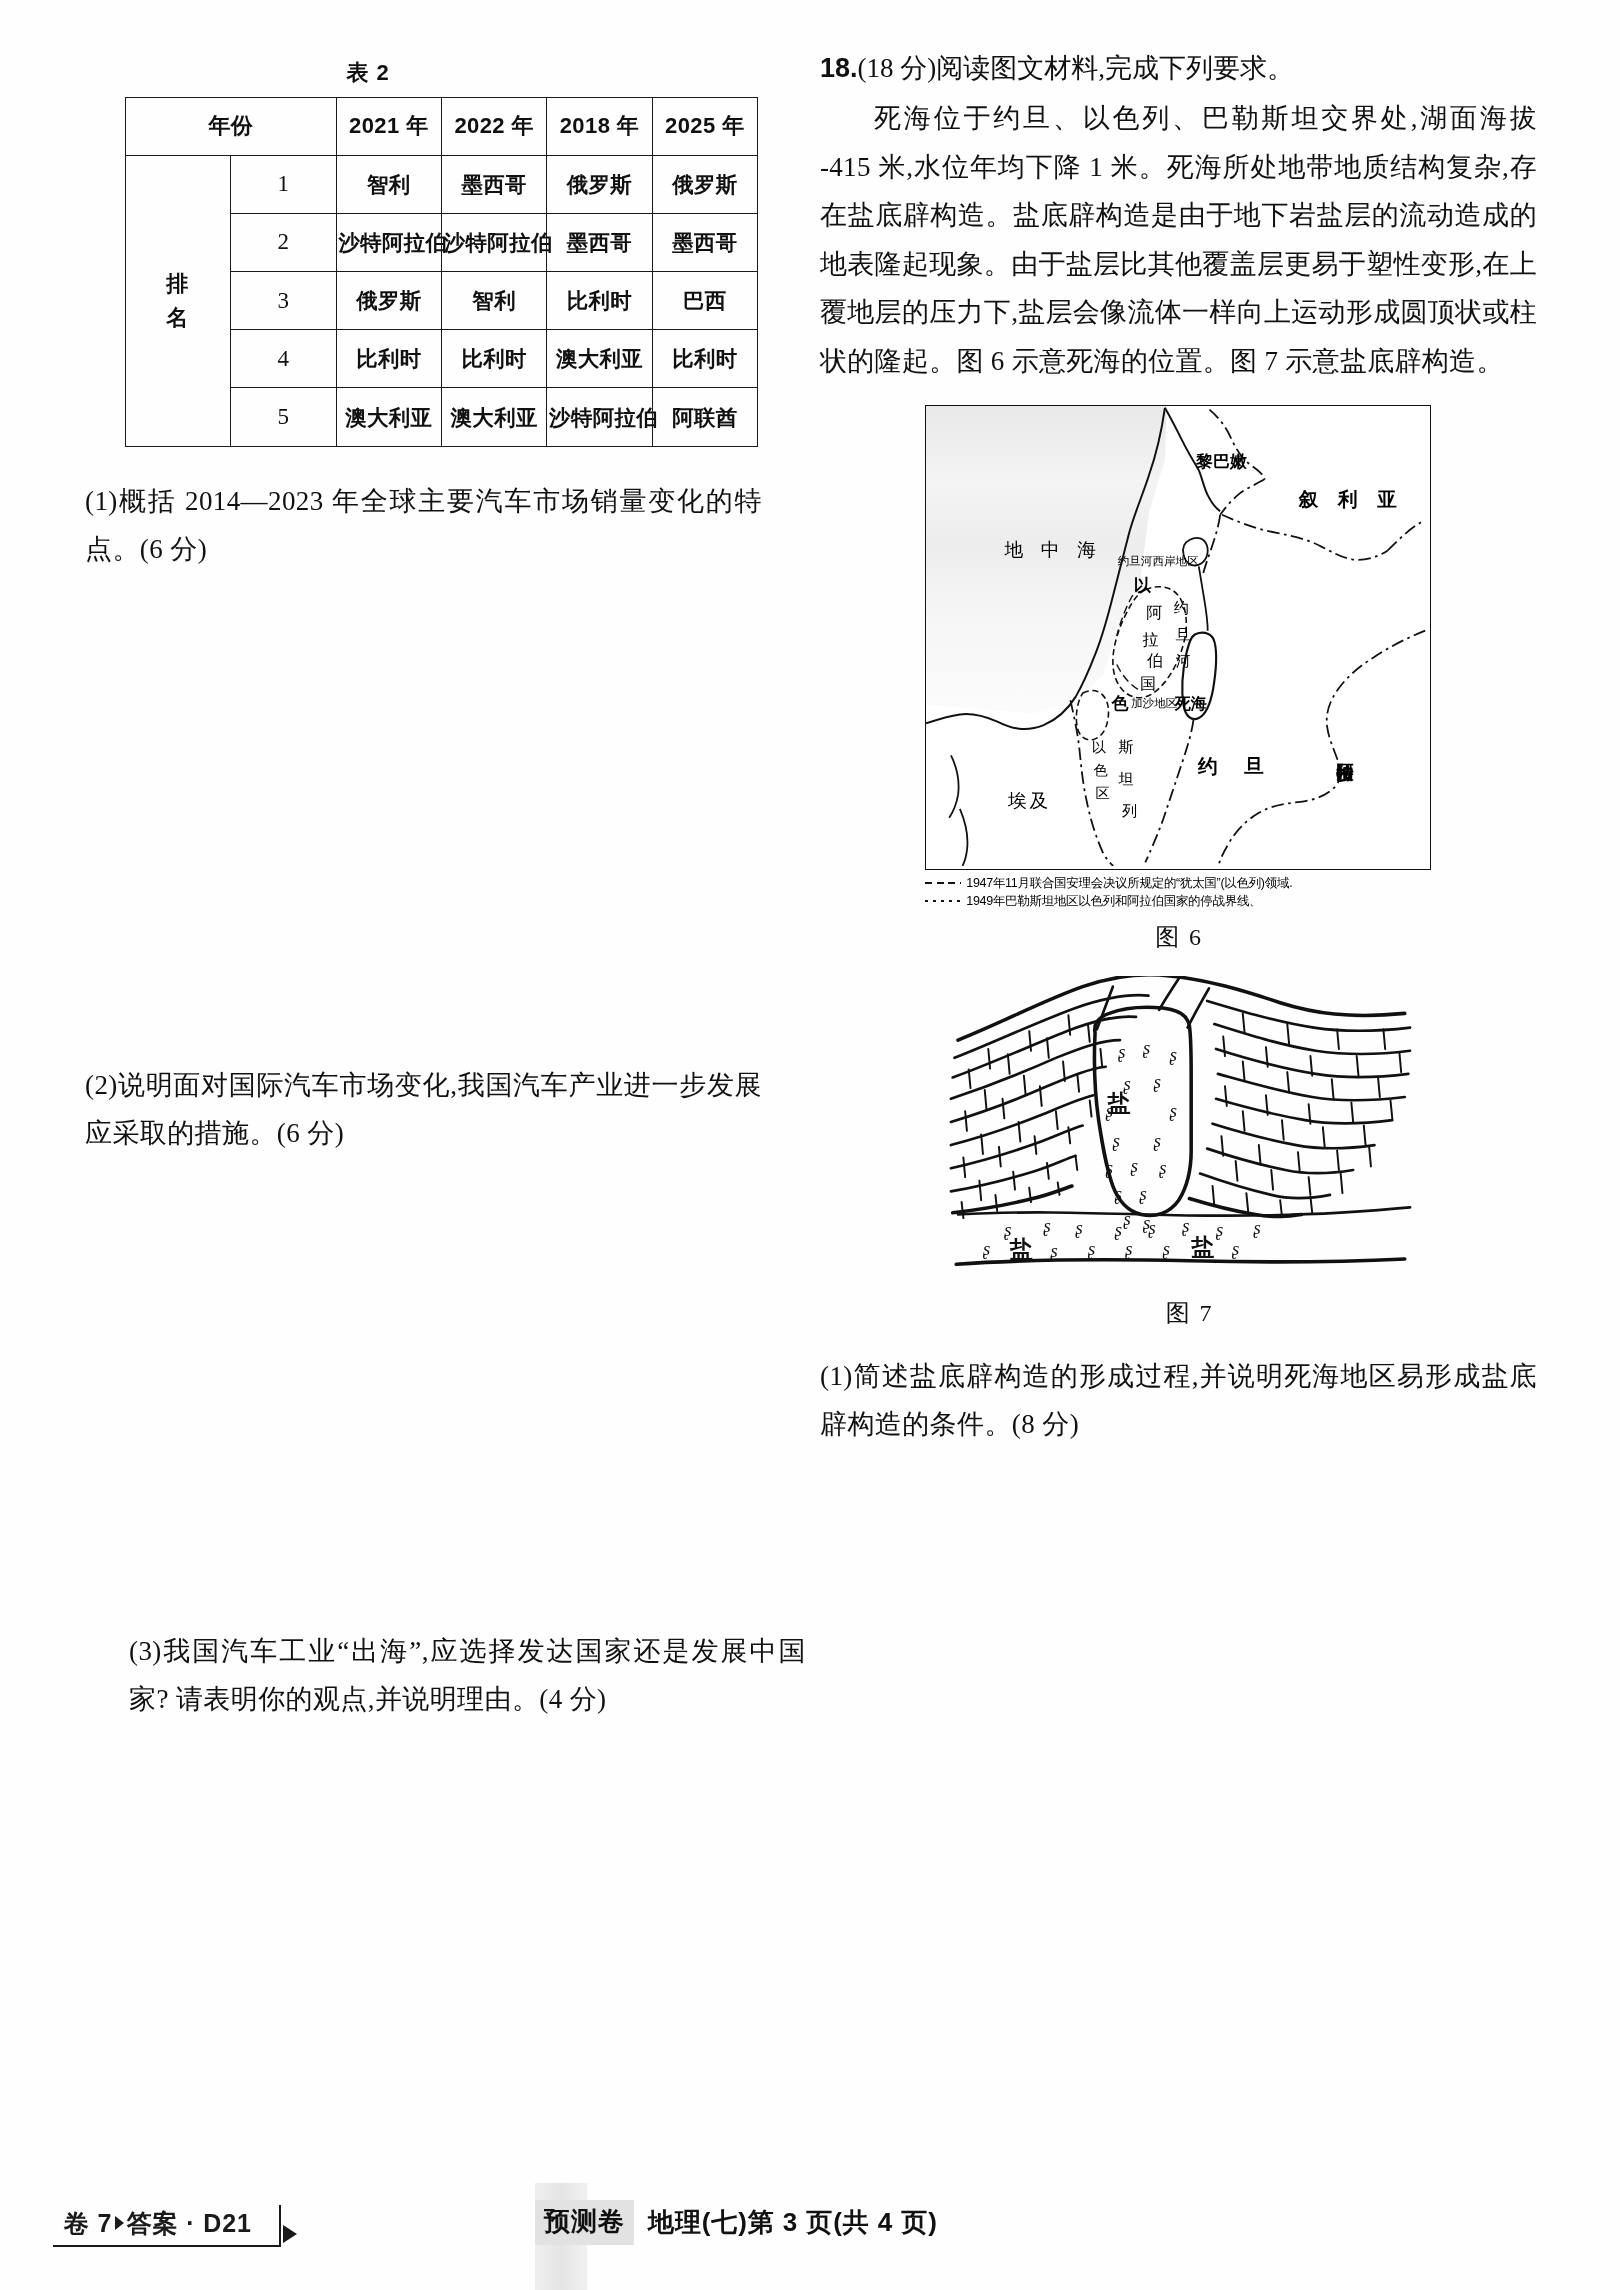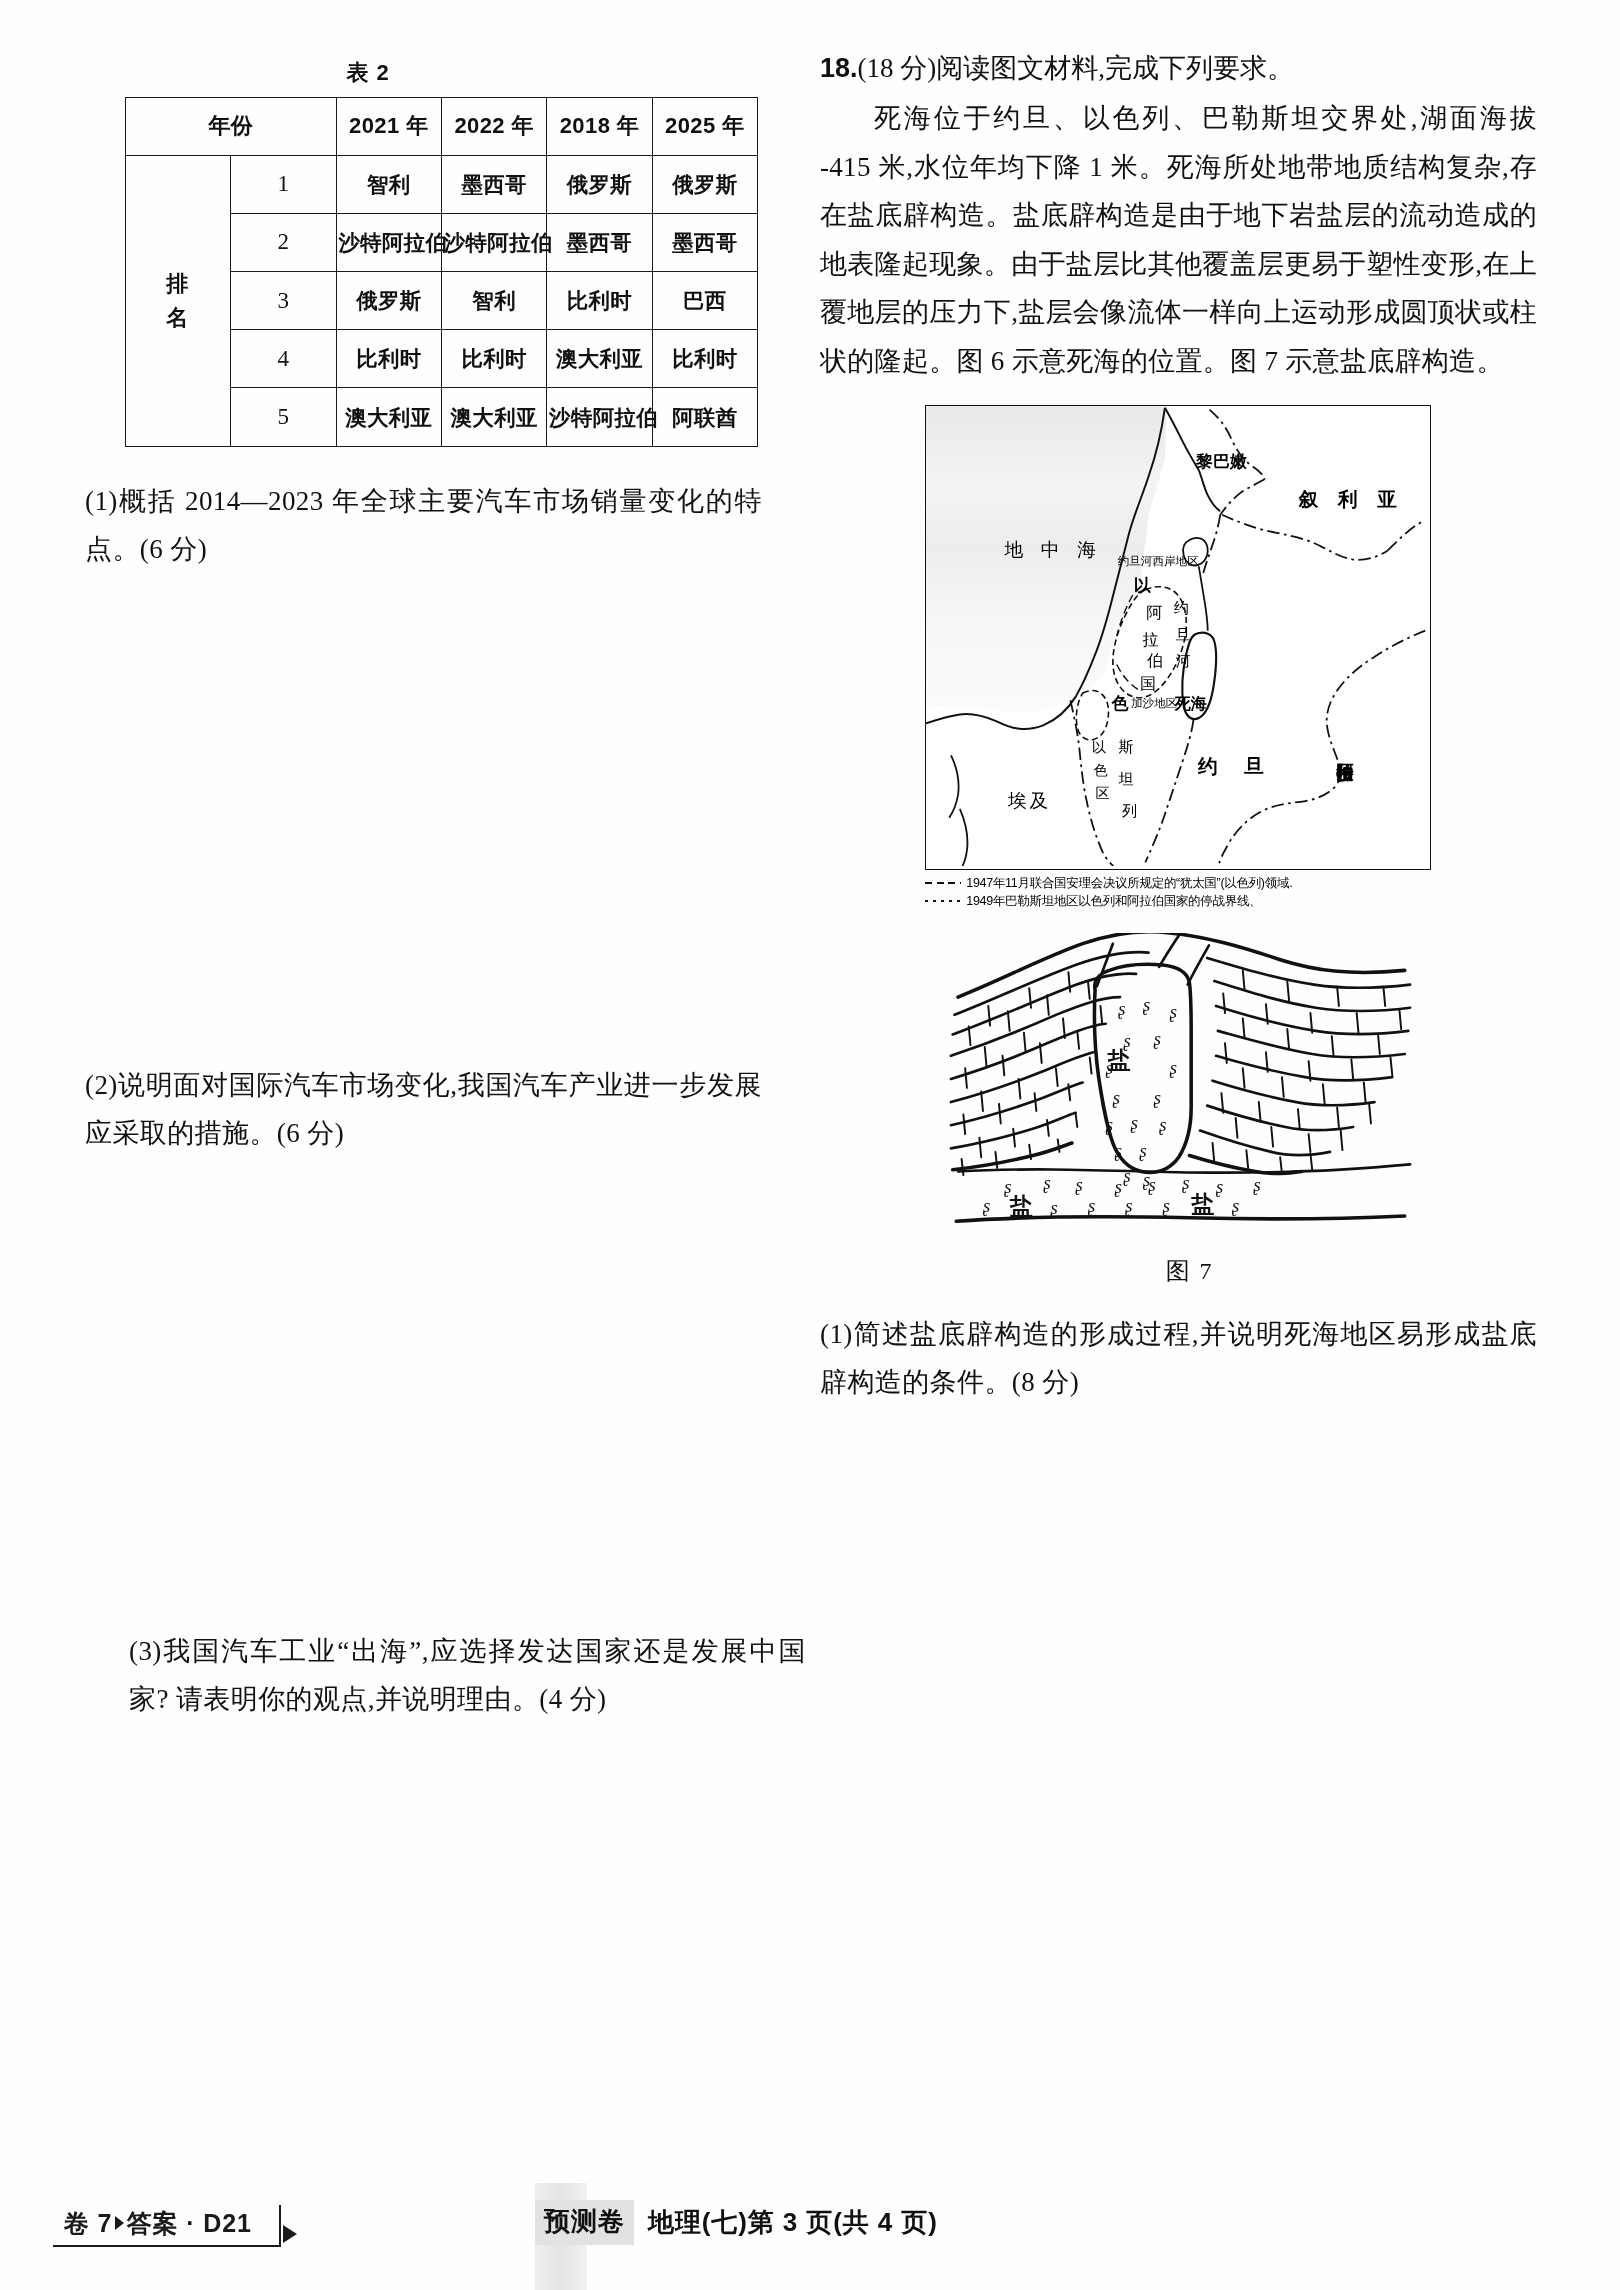--- a/index.html
+++ b/index.html
@@ -423,20 +423,21 @@
         <div class="legend-row">
           <span class="leg-dash"></span>
           <span>1947年11月联合国安理会决议所规定的“犹太国”(以色列)领域.</span>
         </div>
         <div class="legend-row">
           <span class="leg-dot"></span>
           <span>1949年巴勒斯坦地区以色列和阿拉伯国家的停战界线、</span>
         </div>
       </div>
 
+      <div class="fig-caption">图 6</div>
     </div>
 
     <div class="fig7-wrap">
       <svg width="463" height="307" viewBox="0 0 520 345" xmlns="http://www.w3.org/2000/svg">
         <g stroke="#111" fill="none" stroke-width="3" stroke-linecap="round" stroke-linejoin="round">
 
           <path d="M10,72 C60,52 105,28 150,12 C185,0 215,-4 248,0
                    C290,4 330,16 372,30 C410,42 450,48 512,42" stroke-width="4"></path>
 
           <path d="M6,92 C52,74 98,52 142,36 C176,24 200,20 224,22"></path>

